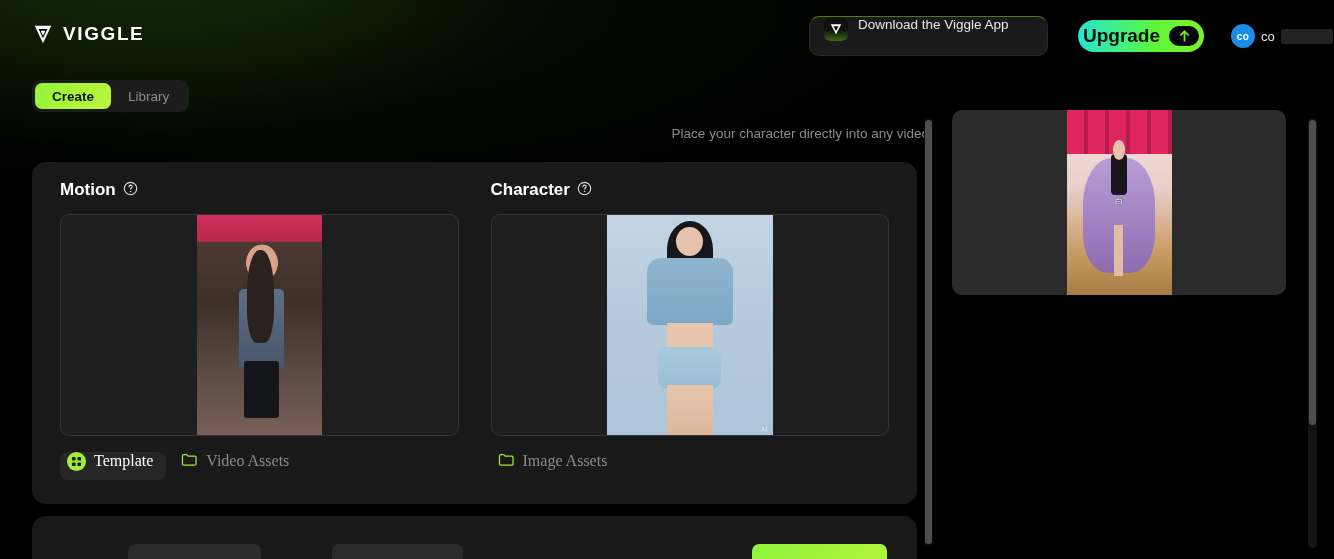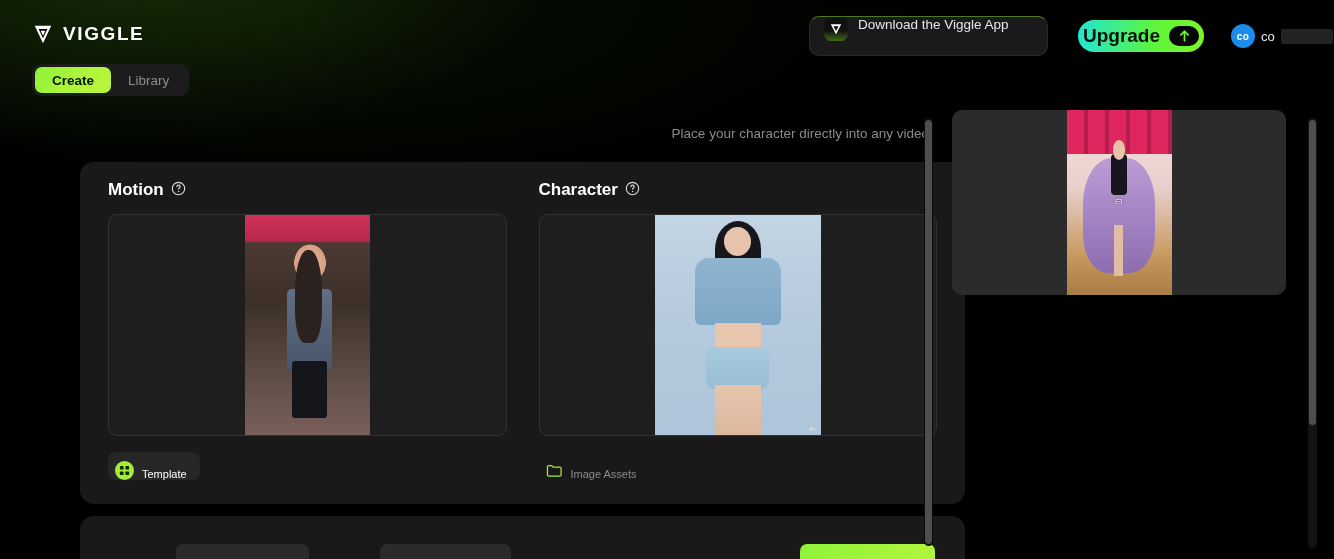--- a/index.html
+++ b/index.html
@@ -83,21 +83,21 @@
     color: #e8e8e8; font-size: 13px; max-width: 22px;
     overflow: hidden; white-space: nowrap;
   }
   .redact {
     background: #232323; border-radius: 2px; display: inline-block;
   }
   .acct-redact { width: 52px; height: 15px; }
 
   
   .mode-toggle {
-    position: absolute; left: 32px; top: 64px;
+    position: absolute; left: 32px; top: 80px;
     display: flex; align-items: center;
     background: #1c1c1c; border-radius: 9px; padding: 3px;
     height: 32px;
   }
   .mode-btn {
     height: 26px; padding: 0 17px; border: none; border-radius: 7px;
     font-size: 13.5px; font-family: inherit; cursor: pointer;
     background: transparent; color: #8b8b8b;
     display: flex; align-items: center;
   }
@@ -129,21 +129,20 @@
   .tagline {
     position: absolute; right: 405px; top: 126px;
     color: #8b8b8b; font-size: 13.5px;
   }
 
   
   .main-scroll {
     position: absolute; left: 32px; top: 162px;
     width: 902px; height: 397px;
     overflow: hidden;
-    margin-left: 48px;
   }
   .panel {
     width: 885px;
     background: #191919;
     border-radius: 14px;
     padding: 18px 28px 24px 28px;
   }
   .panel-cols { display: flex; gap: 32px; }
   .col { flex: 1; min-width: 0; }
   .col-head {
@@ -163,24 +162,24 @@
   .thumb {
     height: 222px; position: relative; overflow: hidden;
   }
   .thumb.motion { width: 125px; }
   .thumb.character { width: 166px; }
 
   .source-row {
     display: flex; align-items: center; gap: 8px; margin-top: 16px;
   }
   .chip {
-    display: flex; align-items: flex-end; gap: 8px;
+    display: flex; align-items: flex-start; gap: 8px;
     height: 28px; padding: 0 13px 0 7px;
     border-radius: 8px; border: none; background: transparent;
-    color: #8b8b8b; font-size: 11px; font-family: Liberation Sans, sans-serif; cursor: pointer;
+    color: #8b8b8b; font-size: 16px; font-family: Liberation Serif, serif; cursor: pointer;
   }
   .chip.active { background: #262626; color: #fff; }
   .chip-grid-icon {
     width: 19px; height: 19px; border-radius: 50%;
     background: #a4ef35; display: flex; align-items: center; justify-content: center;
     flex: 0 0 auto;
   }
 
   .panel-2 {
     width: 885px; height: 60px; margin-top: 12px;
@@ -440,20 +439,28 @@
               <span class="chip-grid-icon">
                 <svg width="11" height="11" viewBox="0 0 12 12" aria-hidden="true">
                   <rect x="1" y="1" width="4" height="4" rx="1" fill="#14260a"></rect>
                   <rect x="7" y="1" width="4" height="4" rx="1" fill="#14260a"></rect>
                   <rect x="1" y="7" width="4" height="4" rx="1" fill="#14260a"></rect>
                   <rect x="7" y="7" width="4" height="4" rx="1" fill="#14260a"></rect>
                 </svg>
               </span>
               <span>Template</span>
             </button>
+            <button class="chip">
+              <span>
+                <svg width="17" height="15" viewBox="0 0 18 16" aria-hidden="true">
+                  <path d="M1.5 4.2a1.3 1.3 0 0 1 1.3-1.3h3.3l1.4 1.6h7.2a1.3 1.3 0 0 1 1.3 1.3v7a1.3 1.3 0 0 1-1.3 1.3H2.8a1.3 1.3 0 0 1-1.3-1.3z" fill="none" stroke="#a4ef35" stroke-width="1.3" stroke-linejoin="round"></path>
+                </svg>
+              </span>
+              <span>Video Assets</span>
+            </button>
           </div>
         </div>
 
         <div class="col">
           <div class="col-head">
             <span class="col-title">Character</span>
             <span class="help-icon">
               <svg width="15" height="15" viewBox="0 0 16 16" aria-hidden="true">
                 <circle cx="8" cy="8" r="6.6" fill="none" stroke="#dcdcdc" stroke-width="1.2"></circle>
                 <path d="M6.3 6.1c0-1 .8-1.7 1.8-1.7s1.7.7 1.7 1.6c0 1.2-1.6 1.3-1.6 2.6" fill="none" stroke="#dcdcdc" stroke-width="1.2" stroke-linecap="round"></path>

